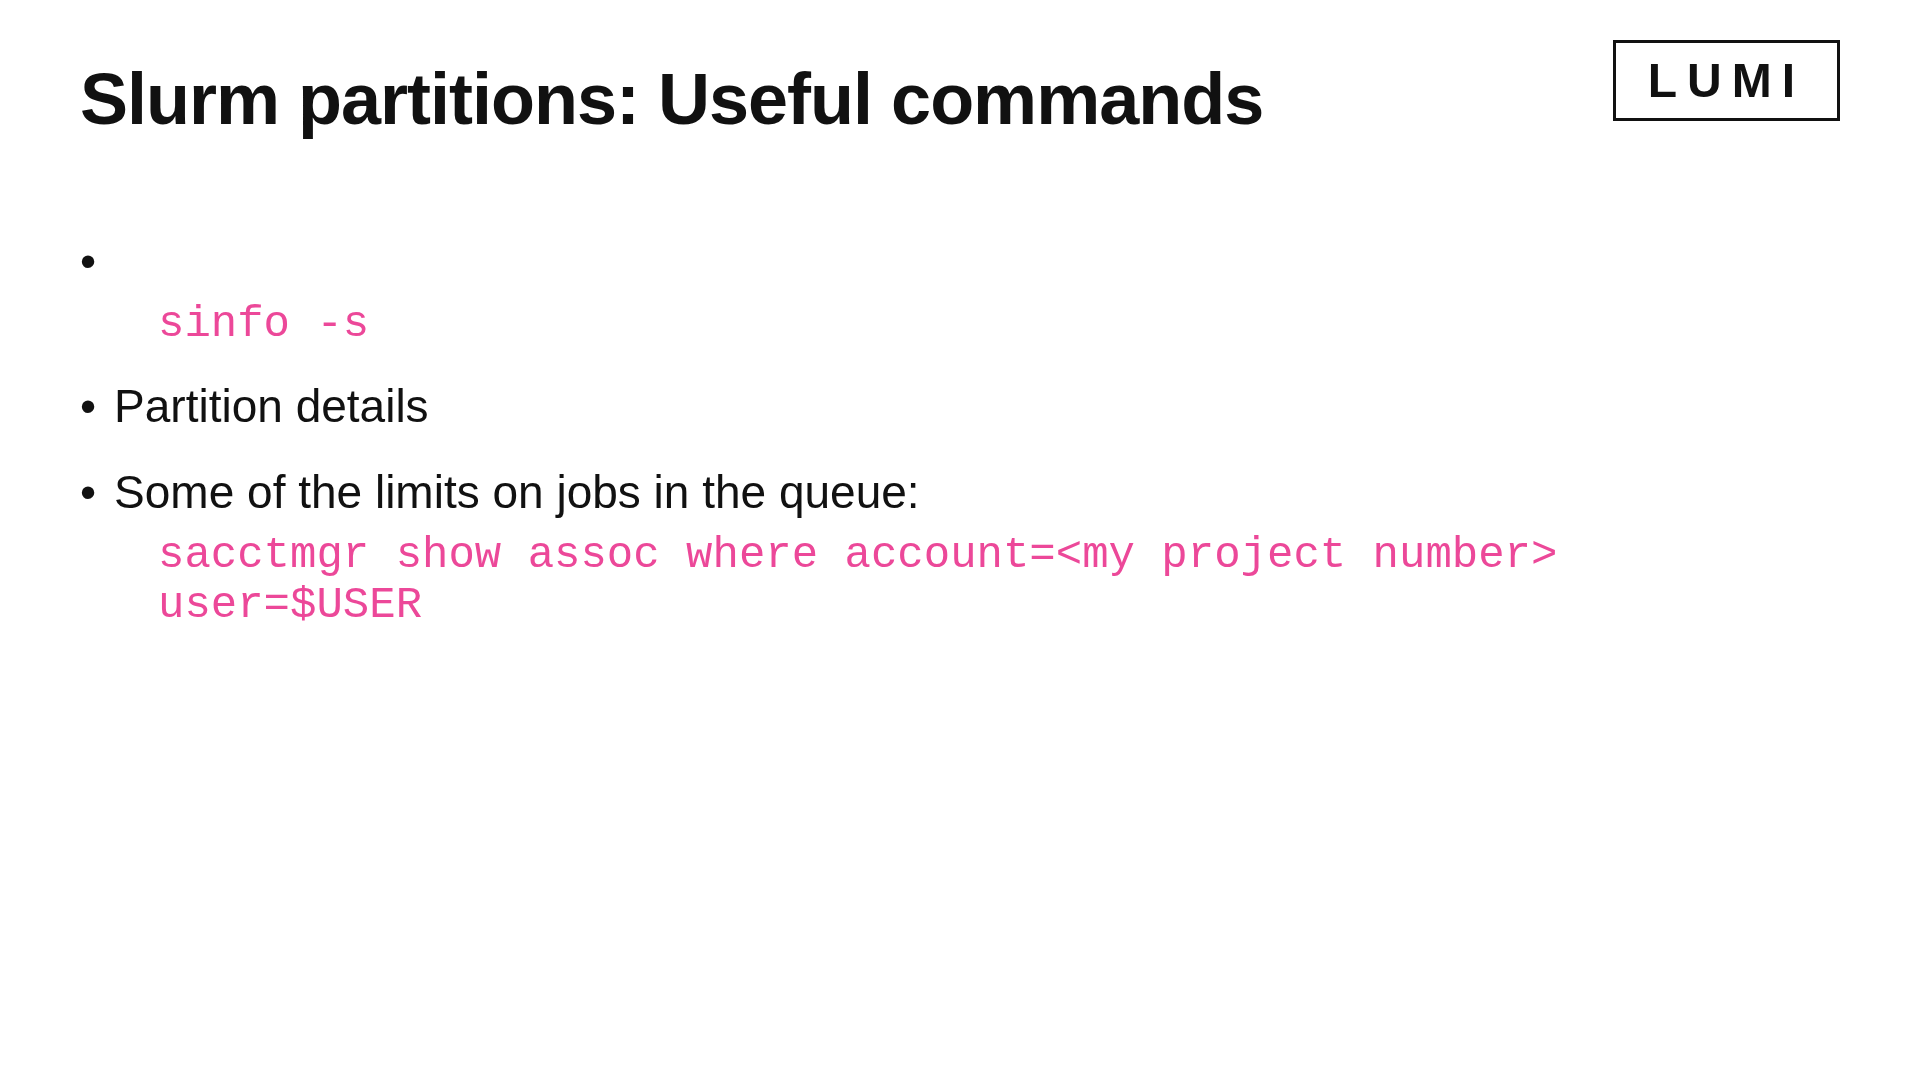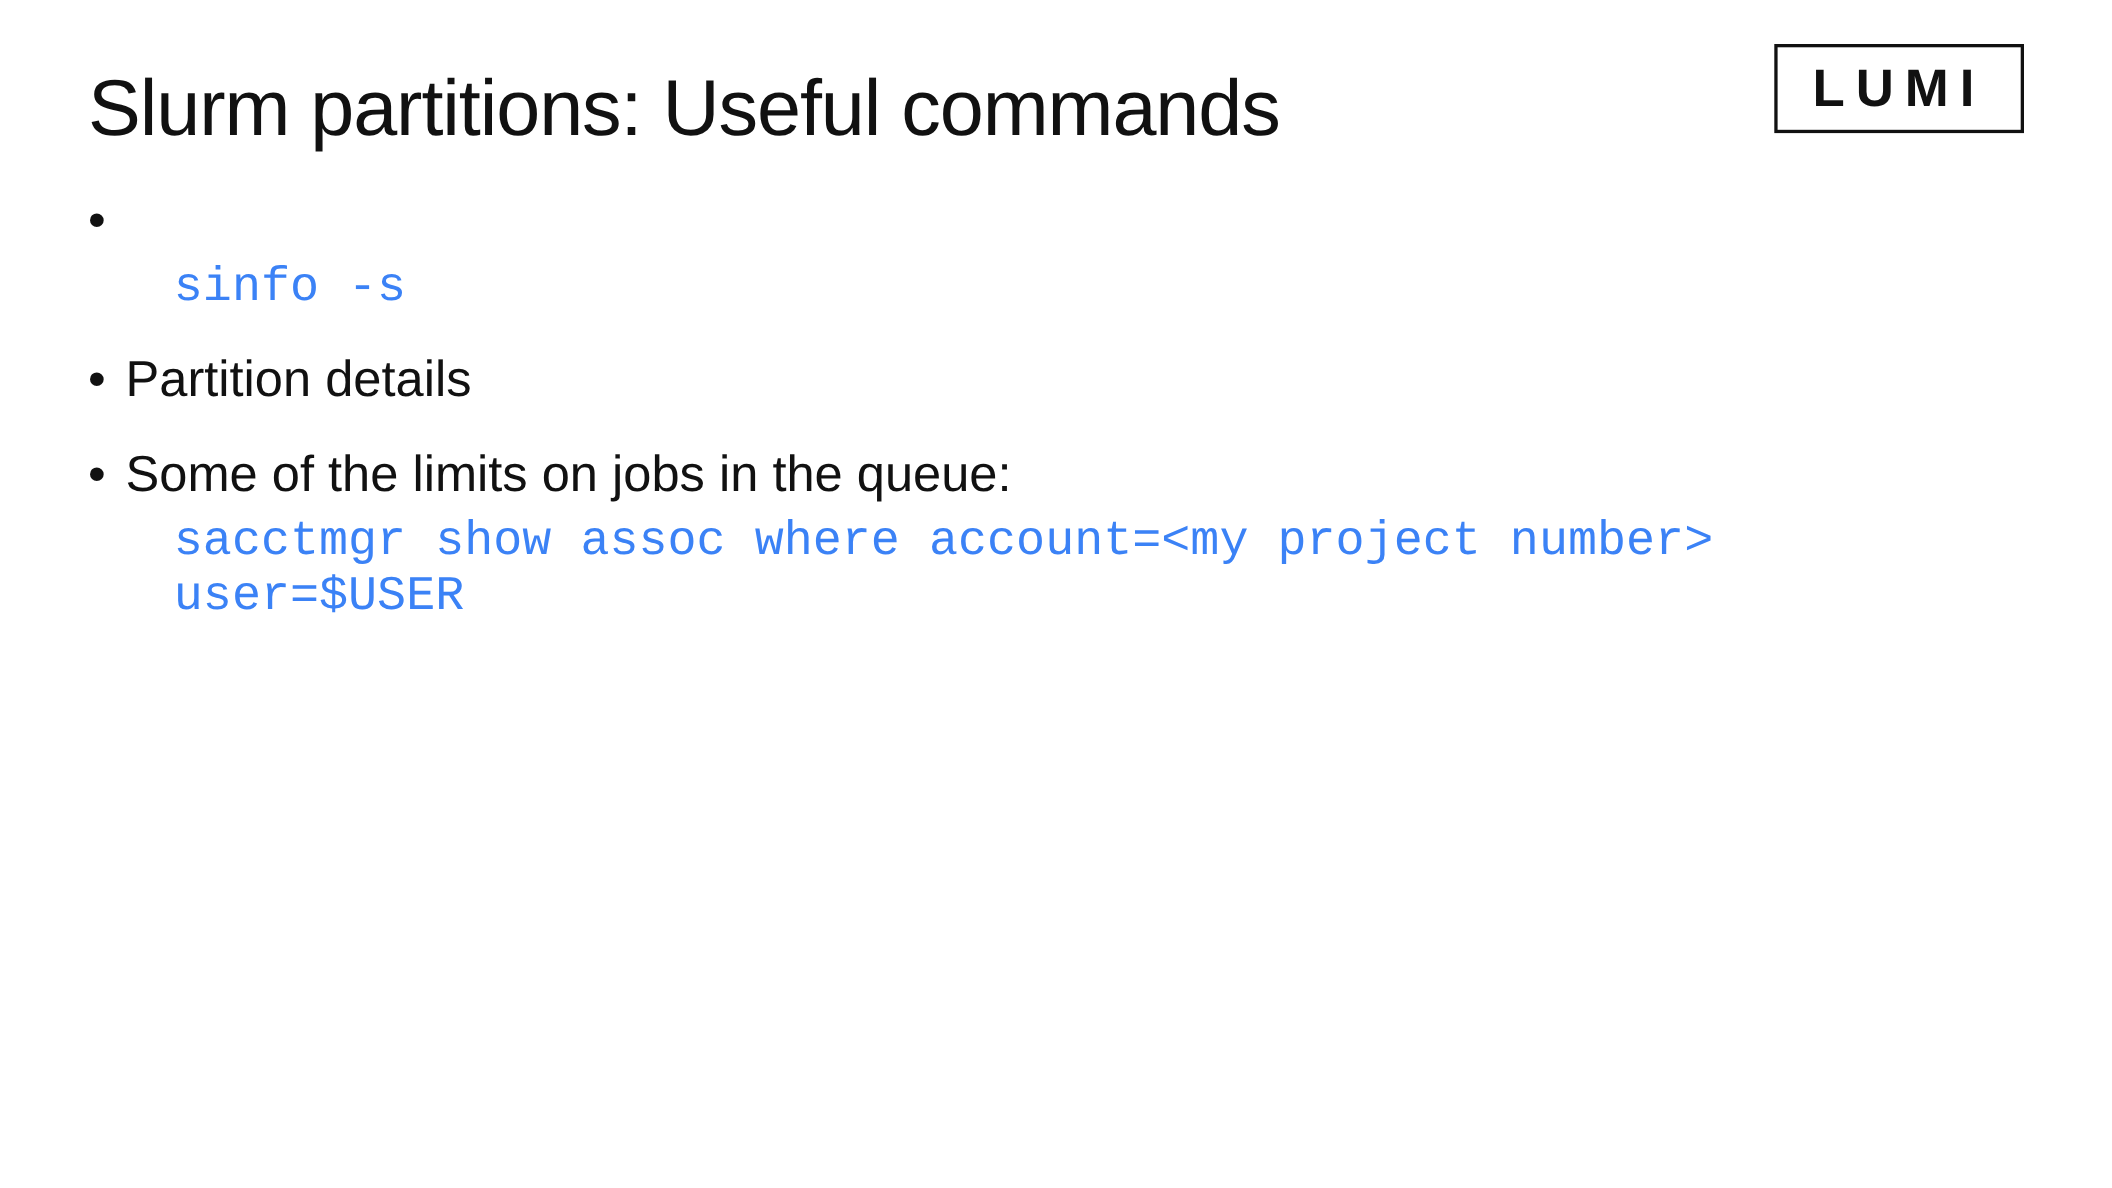--- a/index.html
+++ b/index.html
@@ -19,23 +19,23 @@
 
     .slide-container {
       width: 1920px;
       height: 1080px;
       padding: 60px 80px 60px 80px;
       position: relative;
     }
 
     .slide-title {
       font-size: 72px;
-      font-weight: 400;
+      font-weight: 700;
       color: #111111;
-      margin-bottom: 33px;
+      margin-bottom: 95px;
       line-height: 1.1;
       letter-spacing: -1px;
     }
 
     .logo {
       position: absolute;
       top: 40px;
       right: 80px;
       border: 3px solid #111111;
       padding: 10px 32px;
@@ -71,21 +71,21 @@
       line-height: 1.2;
     }
 
     .bullet-label {
       line-height: 1.2;
     }
 
     .code-line {
       font-family: 'Courier New', 'Lucida Console', monospace;
       font-size: 44px;
-      color: #3b82f6;
+      color: #ec4899;
       margin-left: 78px;
       margin-top: 4px;
       font-weight: 400;
       letter-spacing: 0px;
     }
   </style>
 </head>
 <body>
 
 <div class="slide-container">

